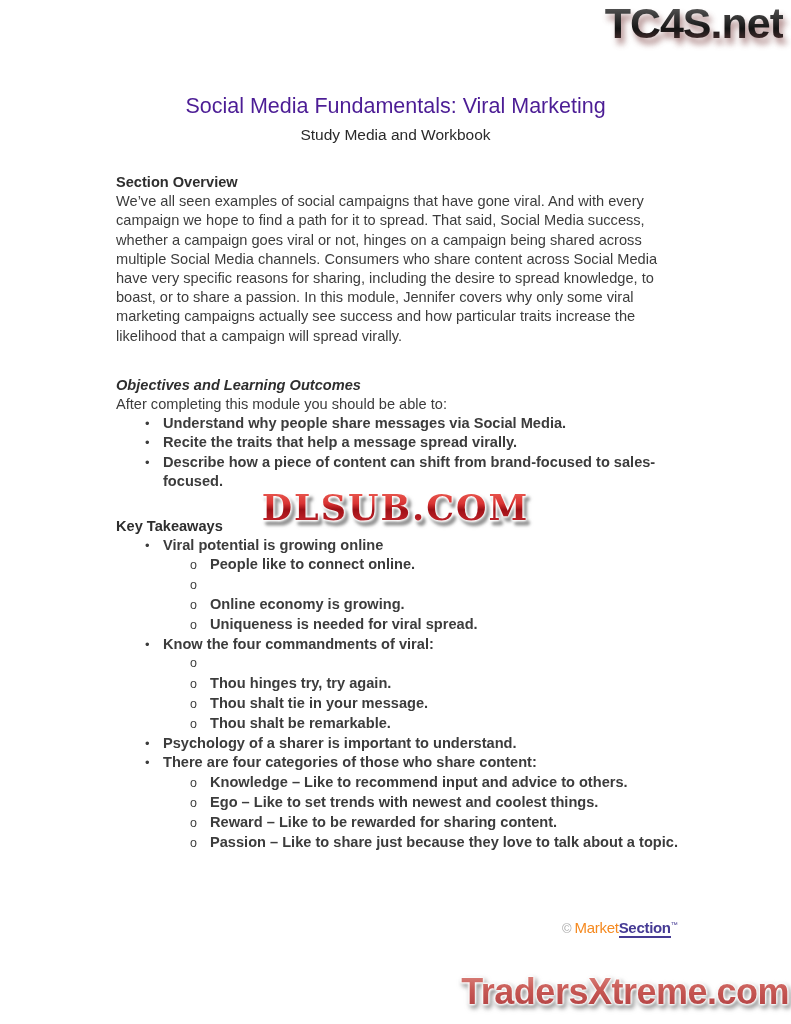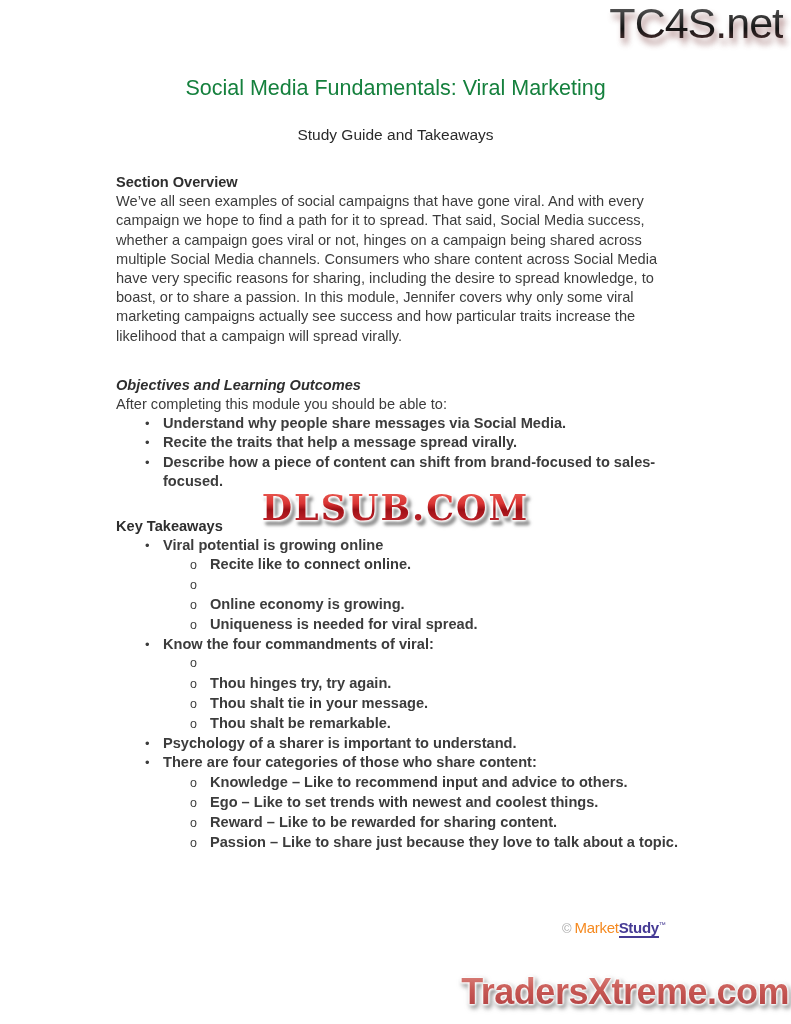--- a/index.html
+++ b/index.html
@@ -3,33 +3,33 @@
 <meta charset="utf-8">
 <style>
   html,body { margin:0; padding:0; background:#888; }
   .page {
     position:relative; width:791px; height:1024px; margin:0 auto;
     background:#ffffff; overflow:hidden;
     font-family:"Liberation Sans", sans-serif; color:#3c3c3c;
   }
 
   
-  .tc4s { position:absolute; top:0px; right:8px; font-size:43px; font-weight:400; letter-spacing:-1px; line-height:1.1; }
+  .tc4s { position:absolute; top:0px; right:8px; font-size:43px; font-weight:700; letter-spacing:-1px; line-height:1.1; }
   .tc4s .ghost {
     position:absolute; top:6px; left:3px; color:#996a6a; filter:blur(3px); opacity:.8;
   }
   .tc4s .main {
     position:relative;
     background:linear-gradient(180deg,#6e6e6e 0%,#3a3a3a 35%,#141414 62%,#4a2e2e 88%,#7c5252 100%);
     -webkit-background-clip:text; background-clip:text; color:transparent;
   }
 
   
-  .title { position:absolute; top:76px; left:0; width:100%; text-align:center;
-           font-size:21.5px; color:#15803d; }
+  .title { position:absolute; top:94px; left:0; width:100%; text-align:center;
+           font-size:21.5px; color:#4c1d95; }
   .subtitle { position:absolute; top:126px; left:0; width:100%; text-align:center;
            font-size:15.5px; color:#2a2a2a; }
 
   
   .content { position:absolute; left:116px; top:173px; width:570px;
              font-size:14.6px; line-height:19.2px; }
   .sec-heading { font-weight:bold; color:#2e2e2e; }
   .para { }
 
   .objectives { margin-top:30px;font-style:italic; }
@@ -77,21 +77,21 @@
 <body>
 
 <div class="page">
 
   <div class="tc4s">
     <span class="ghost">TC4S.net</span>
     <span class="main">TC4S.net</span>
   </div>
 
   <div class="title">Social Media Fundamentals:  Viral Marketing</div>
-  <div class="subtitle">Study Guide and Takeaways</div>
+  <div class="subtitle">Study Media and Workbook</div>
 
   <div class="content">
 
     <div class="sec-heading">Section Overview</div>
     <div class="para">We’ve all seen examples of social campaigns that have gone viral.  And with every campaign we hope to find a path for it to spread.  That said, Social Media success, whether a campaign goes viral or not, hinges on a campaign being shared across multiple Social Media channels. Consumers who share content across Social Media have very specific reasons for sharing, including the desire to spread knowledge, to boast, or to share a passion. In this module, Jennifer covers why only some viral marketing campaigns actually see success and how particular traits increase the likelihood that a campaign will spread virally.</div>
 
     <div class="sec-heading objectives">Objectives and Learning Outcomes</div>
     <div class="para">After completing this module you should be able to:</div>
 
     <div class="li l1">
@@ -108,21 +108,21 @@
     </div>
 
     <div class="sec-heading takeaways-heading">Key Takeaways</div>
 
     <div class="li l1">
       <span class="mk">•</span>
       <span class="tx">Viral potential is growing online</span>
     </div>
     <div class="li l2">
       <span class="mk">o</span>
-      <span class="tx">Recite like to connect online.</span>
+      <span class="tx">People like to connect online.</span>
     </div>
     <div class="li l2">
       <span class="mk">o</span>
     </div>
     <div class="li l2">
       <span class="mk">o</span>
       <span class="tx">Online economy is growing.</span>
     </div>
     <div class="li l2">
       <span class="mk">o</span>
@@ -170,18 +170,18 @@
     <div class="li l2">
       <span class="mk">o</span>
       <span class="tx">Passion – Like to share just because they love to talk about a topic.</span>
     </div>
 
   </div>
 
   <div class="dlsub">DLSUB.COM</div>
 
   <div class="mm">
-    <span class="cc">©</span><span class="market">Market</span><span class="motive">Study</span><span class="tm">™</span>
+    <span class="cc">©</span><span class="market">Market</span><span class="motive">Section</span><span class="tm">™</span>
   </div>
 
   <div class="traders">TradersXtreme.com</div>
 
 </div>
 
 </body></html>

